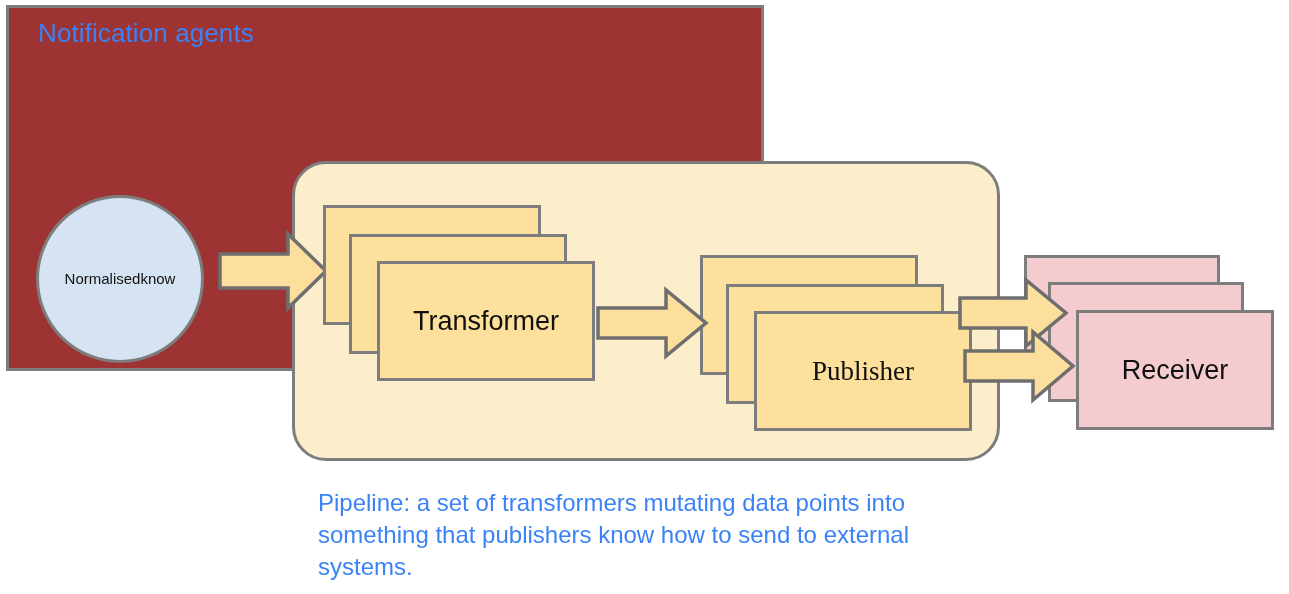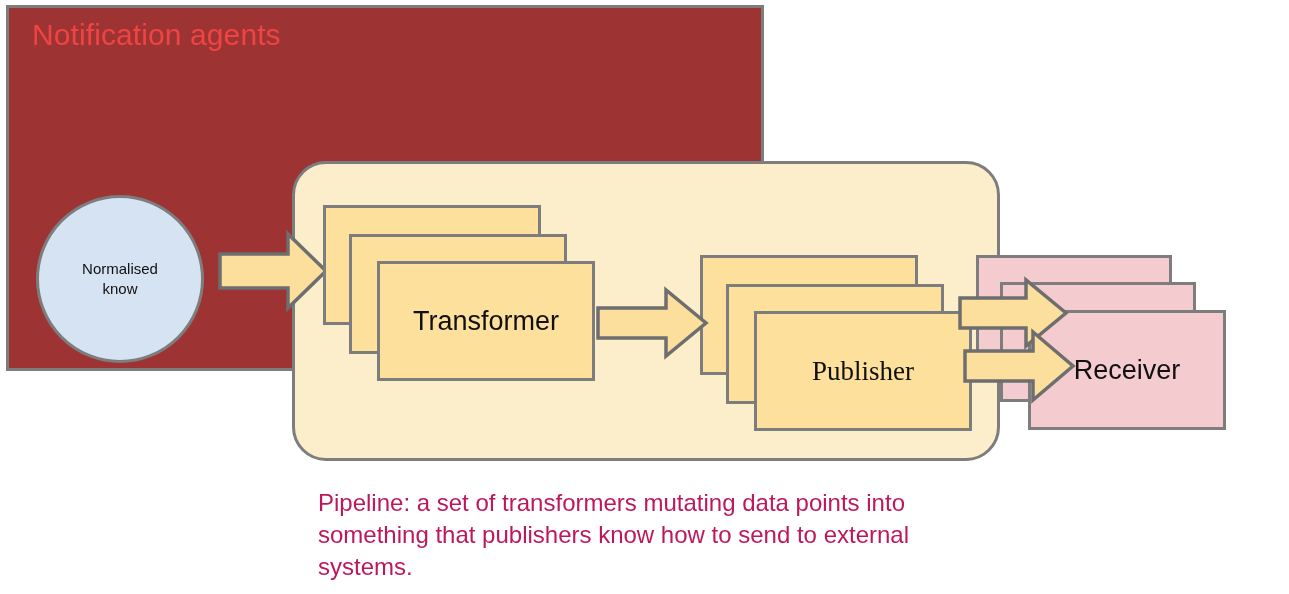--- a/index.html
+++ b/index.html
@@ -29,42 +29,42 @@
     top: 5px;
     width: 758px;
     height: 366px;
     background: #9e3333;
     border: 3px solid #7d7d7d;
     box-sizing: border-box;
     z-index: 1;
   }
   .agents-title {
     position: absolute;
-    left: 32px;
+    left: 38px;
     top: 18px;
-    font-size: 30px;
-    color: #ef4444;
+    font-size: 26px;
+    color: #3b82f6;
     letter-spacing: 0.1px;
     white-space: nowrap;
     z-index: 3;
   }
 
   
   .data-circle {
     position: absolute;
     left: 36px;
     top: 195px;
     width: 168px;
     height: 168px;
     border-radius: 50%;
     background: #d6e3f3;
     border: 3px solid #7d7d7d;
     box-sizing: border-box;
     display: flex;
-    flex-direction: column;
+    flex-direction: row;
     align-items: center;
     justify-content: center;
     z-index: 4;
   }
   .data-circle span {
     font-size: 15px;
     color: #101010;
     line-height: 1.35;
     text-align: center;
   }
@@ -110,21 +110,21 @@
   .stack-transformer .c1 { left: 26px; top: 29px; width: 218px; height: 120px; }
   .stack-transformer .c2 { left: 54px; top: 56px; width: 218px; height: 120px; }
 
   
   .stack-publisher { left: 700px; top: 255px; width: 272px; height: 176px; }
   .stack-publisher .c0 { left: 0px;  top: 0px;  width: 218px; height: 120px; }
   .stack-publisher .c1 { left: 26px; top: 29px; width: 218px; height: 120px; }
   .stack-publisher .c2 { left: 54px; top: 56px; width: 218px; height: 120px; font-family: Liberation Serif, serif; }
 
   
-  .stack-receiver { left: 976px; top: 255px; width: 250px; height: 190px; z-index: 8; }
+  .stack-receiver { left: 1024px; top: 255px; width: 250px; height: 190px; z-index: 8; }
   .stack-receiver .c0 { left: 0px;  top: 0px;  width: 196px; height: 120px; }
   .stack-receiver .c1 { left: 24px; top: 27px; width: 196px; height: 120px; }
   .stack-receiver .c2 { left: 52px; top: 55px; width: 198px; height: 120px; }
 
   
   .arrow {
     position: absolute;
   }
   .arrow svg { display: block; overflow: visible; }
 
@@ -134,21 +134,21 @@
   .arrow-out-front{ left: 963px; top: 330px; width: 112px; height: 72px; z-index: 10; }
 
   
   .caption {
     position: absolute;
     left: 318px;
     top: 487px;
     width: 660px;
     font-size: 24px;
     line-height: 1.33;
-    color: #be185d;
+    color: #3b82f6;
     z-index: 11;
   }
 </style>
 </head>
 <body>
 
 <div id="stage">
 
   <div class="agents-box"></div>
   <div class="agents-title">Notification agents</div>

